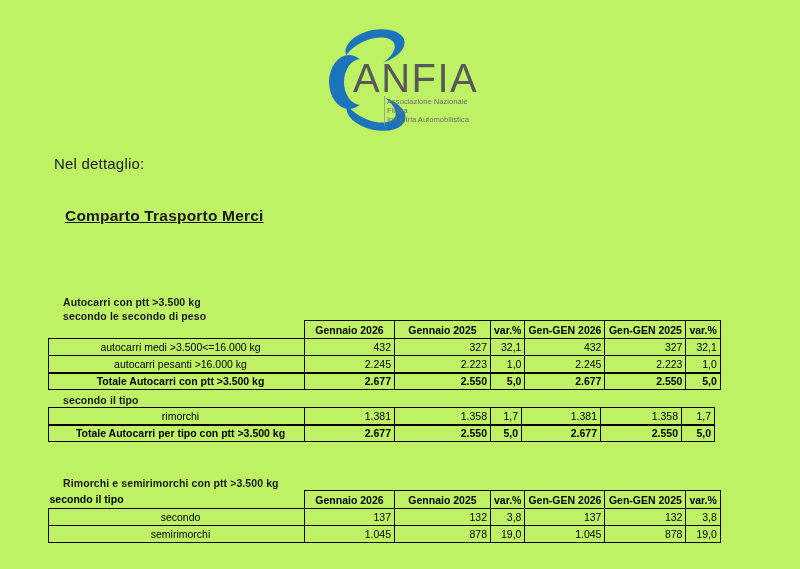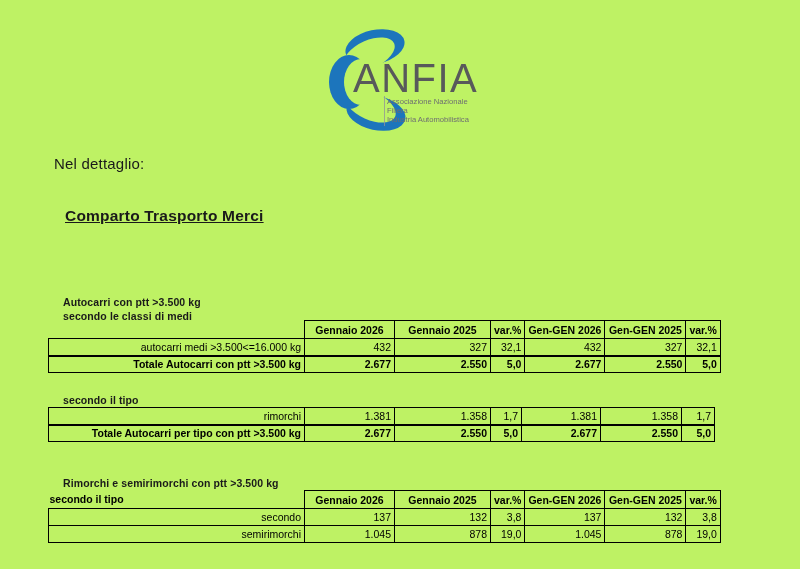--- a/index.html
+++ b/index.html
@@ -25,21 +25,21 @@
   table.data {
     position:absolute; left:48px;
     border-collapse:collapse; table-layout:fixed;
     font-size:10.5px; color:#000;
   }
   .data td, .data th {
     border:1px solid #000; height:17px; padding:0 3px;
     overflow:hidden; white-space:nowrap; font-weight:normal;
   }
   .data th { font-weight:bold; text-align:center; height:18px; }
-  .data td.lbl { text-align:right;padding-left:11px; }
+  .data td.lbl { text-align:center;padding-left:11px; }
   .data td.num { text-align:right;margin-left:8px; }
   .data .nob { border:none; background:transparent; }
   .data td.sub { font-weight:bold; text-align:left; padding-left:1px; }
   .data tr.total td { font-weight:bold; border-top:2px solid #000; }
 </style>
 </head>
 <body>
 
 <div class="page">
 
@@ -67,21 +67,21 @@
       <text x="59" y="78" font-size="7.6" fill="#6d6e71" font-family="Liberation Sans, sans-serif">Associazione Nazionale</text>
       <text x="59" y="87" font-size="7.6" fill="#6d6e71" font-family="Liberation Sans, sans-serif">Filiera</text>
       <text x="59" y="96" font-size="7.6" fill="#6d6e71" font-family="Liberation Sans, sans-serif">Industria Automobilistica</text>
     </svg>
   </div>
 
   <div class="intro">Nel dettaglio:</div>
   <div class="heading">Comparto Trasporto Merci</div>
 
   <div class="tbl-title" style="top:296px">Autocarri con ptt &gt;3.500 kg</div>
-  <div class="tbl-title" style="top:310px">secondo le classi di medi</div>
+  <div class="tbl-title" style="top:310px">secondo le secondo di peso</div>
   <table class="data" style="top:320px">
     <colgroup>
       <col style="width:256px">
         <col style="width:90px">
         <col style="width:96px">
         <col style="width:31px">
       <col style="width:79px">
         <col style="width:81px">
         <col style="width:33px">
     </colgroup>
@@ -96,20 +96,29 @@
       <th>var.%</th>
     </tr>
     <tr>
       <td class="lbl">autocarri medi &gt;3.500&lt;=16.000 kg</td>
       <td class="num">432</td>
       <td class="num">327</td>
       <td class="num">32,1</td>
       <td class="num">432</td>
       <td class="num">327</td>
       <td class="num">32,1</td>
+    </tr>
+    <tr>
+      <td class="lbl">autocarri pesanti &gt;16.000 kg</td>
+      <td class="num">2.245</td>
+      <td class="num">2.223</td>
+      <td class="num">1,0</td>
+      <td class="num">2.245</td>
+      <td class="num">2.223</td>
+      <td class="num">1,0</td>
     </tr>
     <tr class="total">
       <td class="lbl">Totale Autocarri con ptt &gt;3.500 kg</td>
       <td class="num">2.677</td>
       <td class="num">2.550</td>
       <td class="num">5,0</td>
       <td class="num">2.677</td>
       <td class="num">2.550</td>
       <td class="num">5,0</td>
     </tr>

